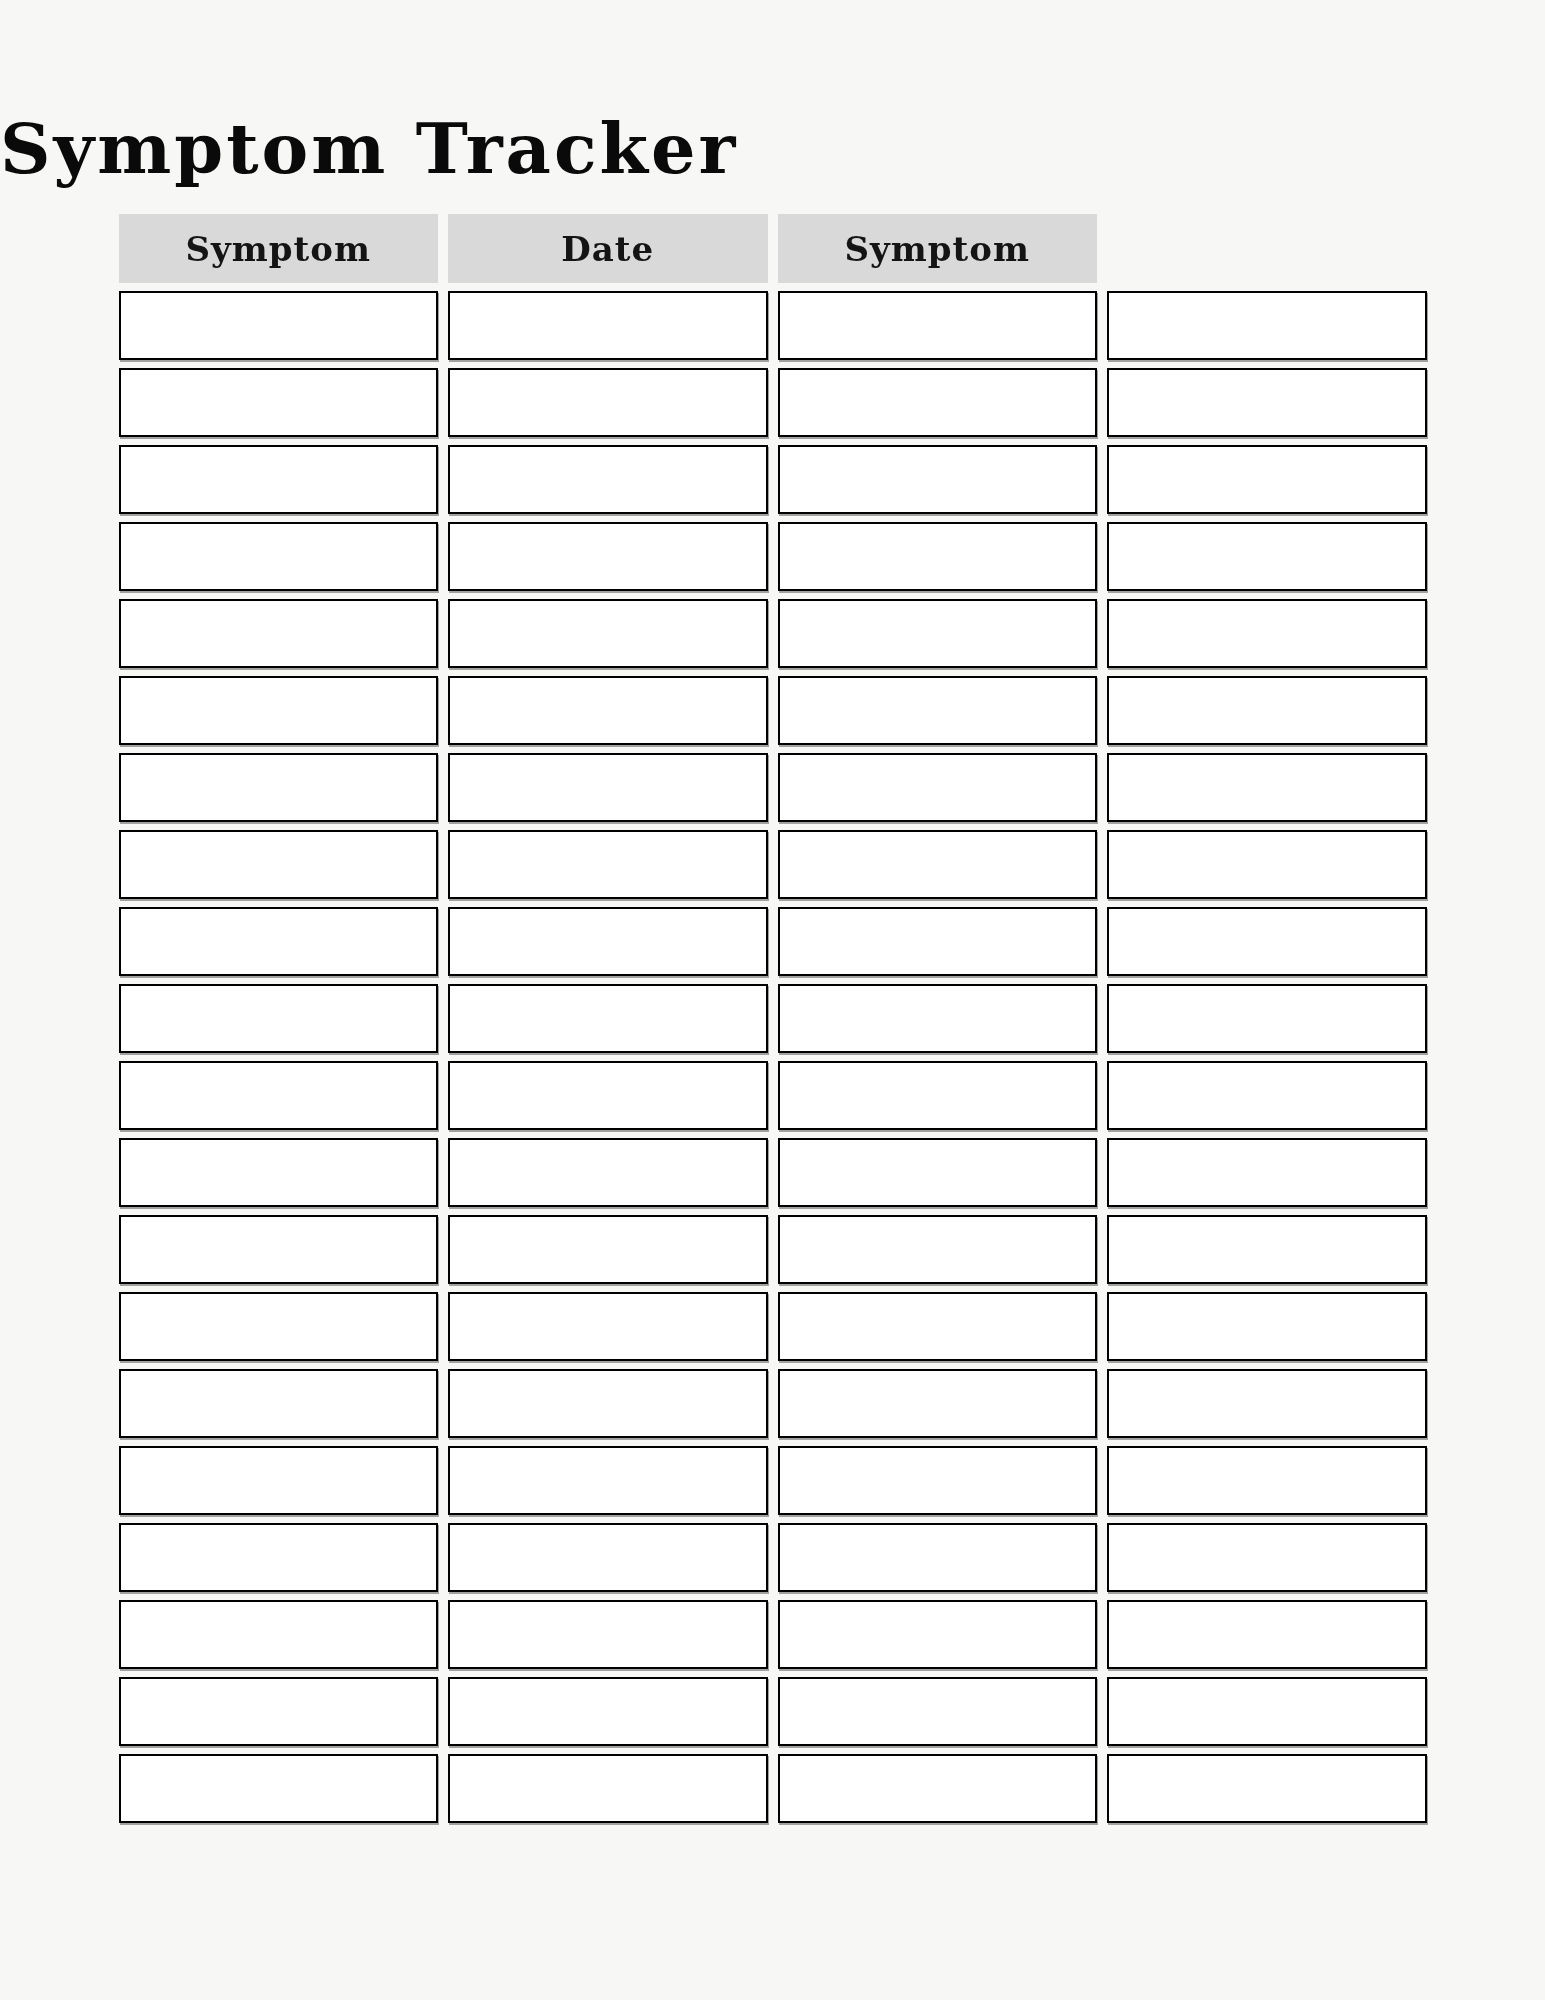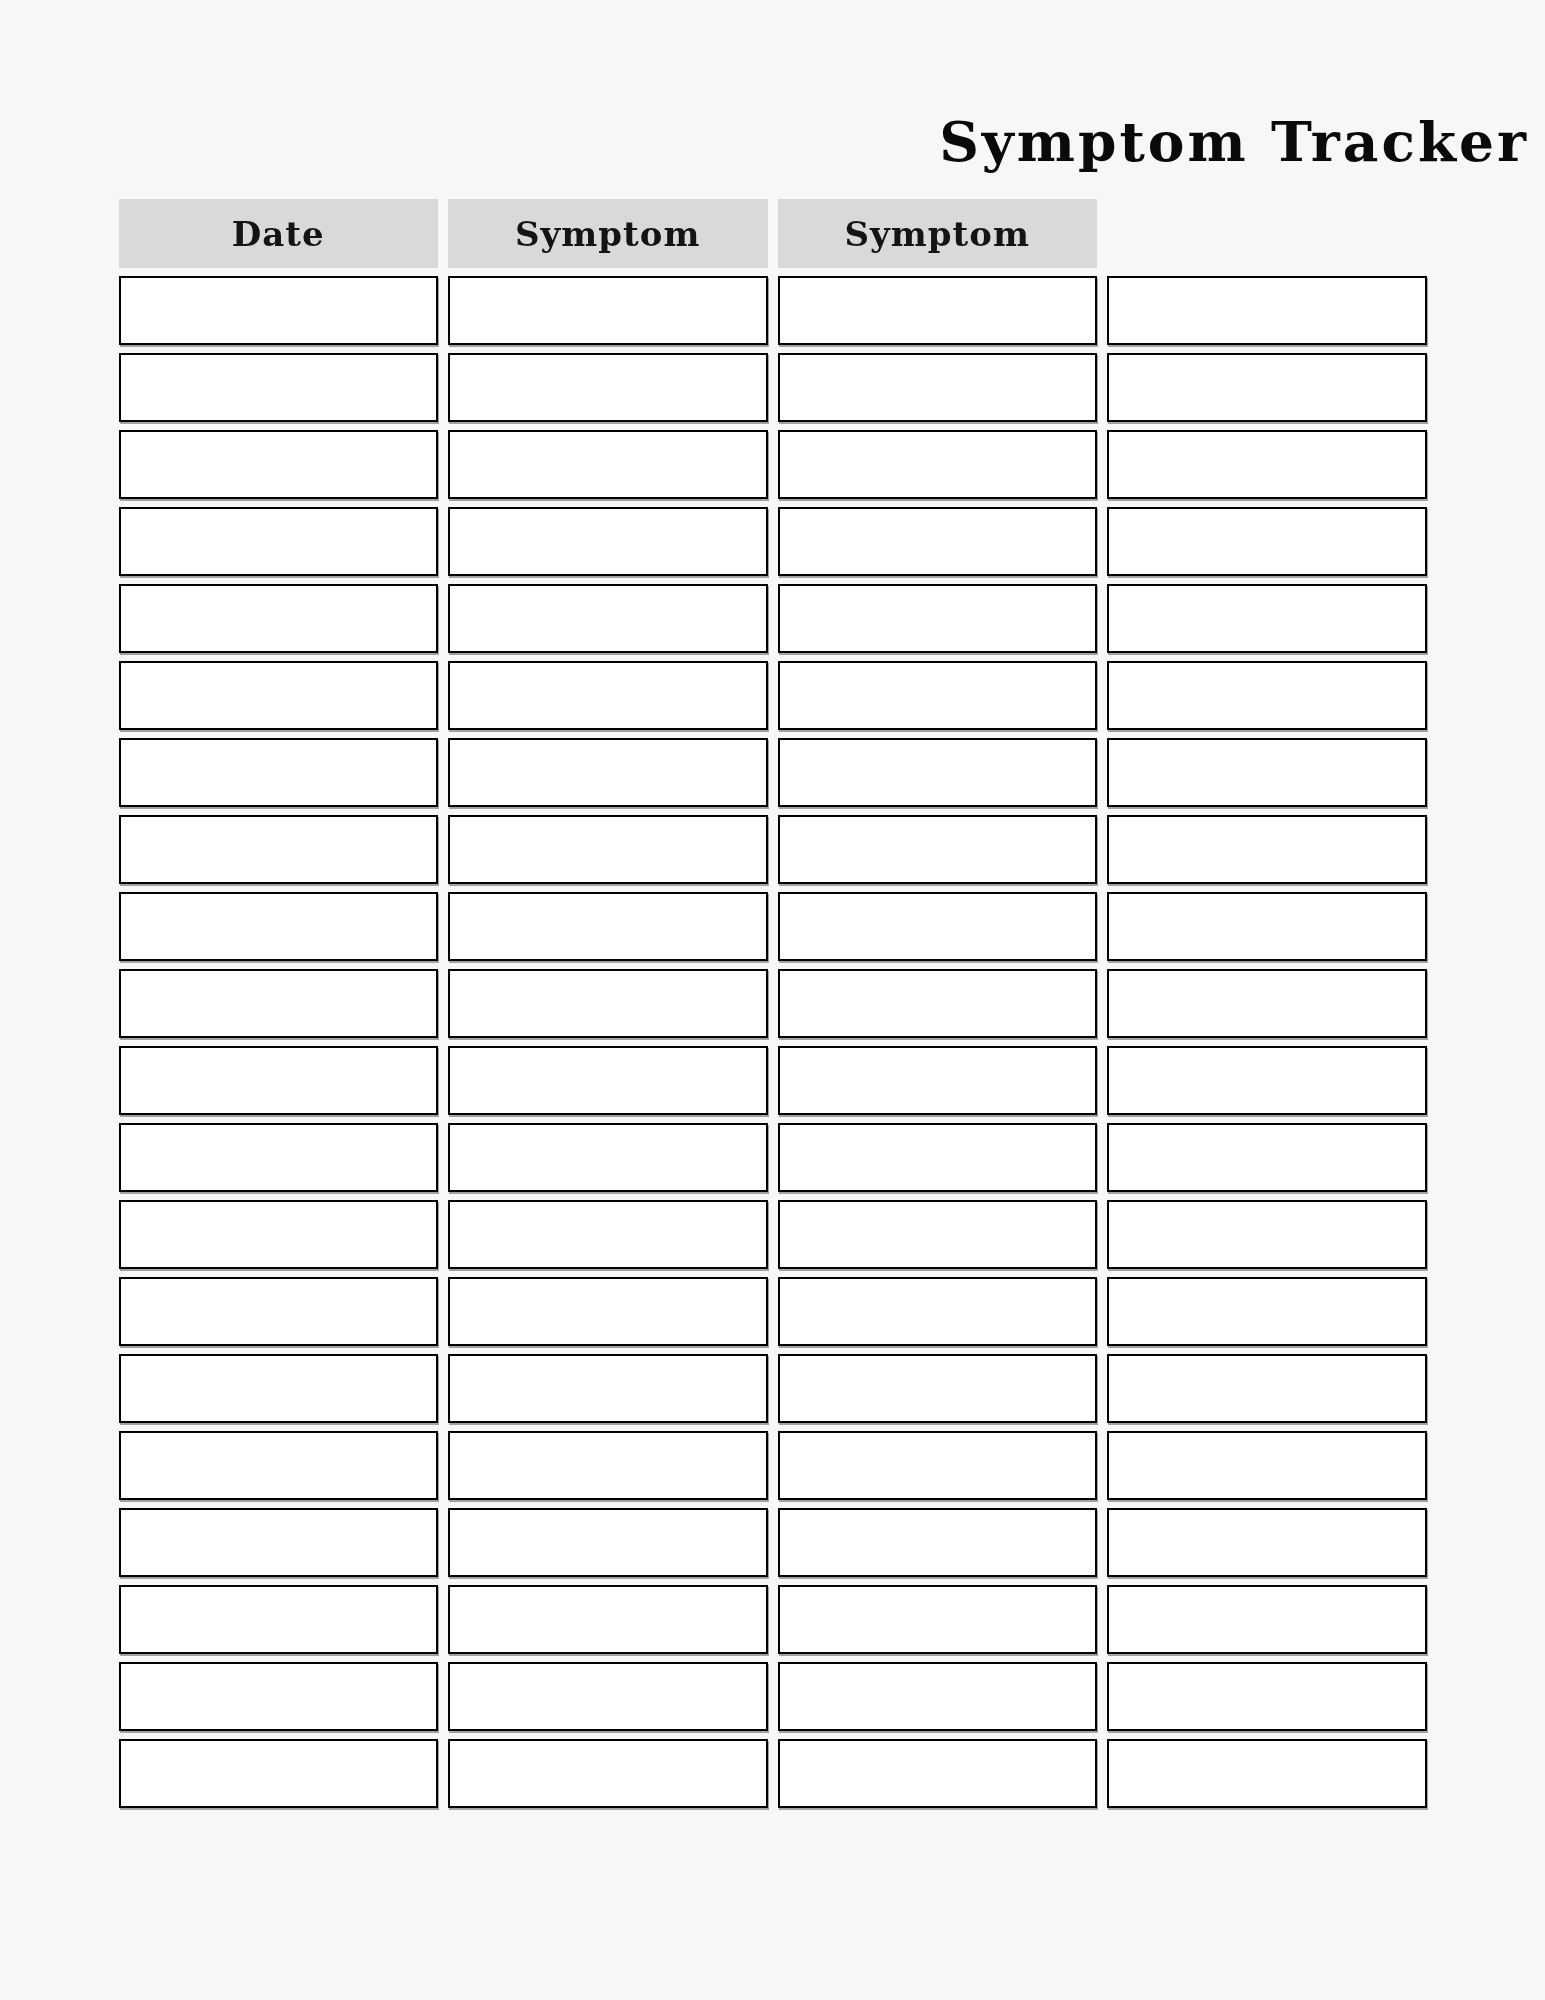--- a/index.html
+++ b/index.html
@@ -13,22 +13,22 @@
     font-family: "DejaVu Serif", "Liberation Serif", serif;
     overflow: hidden;
   }
   .page {
     width: 1545px;
     height: 2000px;
     position: relative;
   }
   .title {
     margin: 114px 16px 0 0;
-    text-align: right;
-    font-size: 55px;
+    text-align: left;
+    font-size: 70px;
     line-height: 1;
     font-weight: 700;
     letter-spacing: 3px;
     color: #0a0a0a;
   }
   .tracker {
     width: 1308px;
     margin: 30px auto 0 auto;
   }
   .head-row {
@@ -62,22 +62,22 @@
   }
 </style>
 </head>
 <body>
 
 <div class="page">
   <h1 class="title">Symptom Tracker</h1>
 
   <div class="tracker">
     <div class="head-row" id="head-row">
+        <div class="head-cell">Symptom</div>
         <div class="head-cell">Date</div>
-        <div class="head-cell">Symptom</div>
         <div class="head-cell">Symptom</div>
       </div>
     <div class="grid" id="grid">
         <div class="cell"></div>
         <div class="cell"></div>
         <div class="cell"></div>
         <div class="cell"></div>
         <div class="cell"></div>
         <div class="cell"></div>
         <div class="cell"></div>

